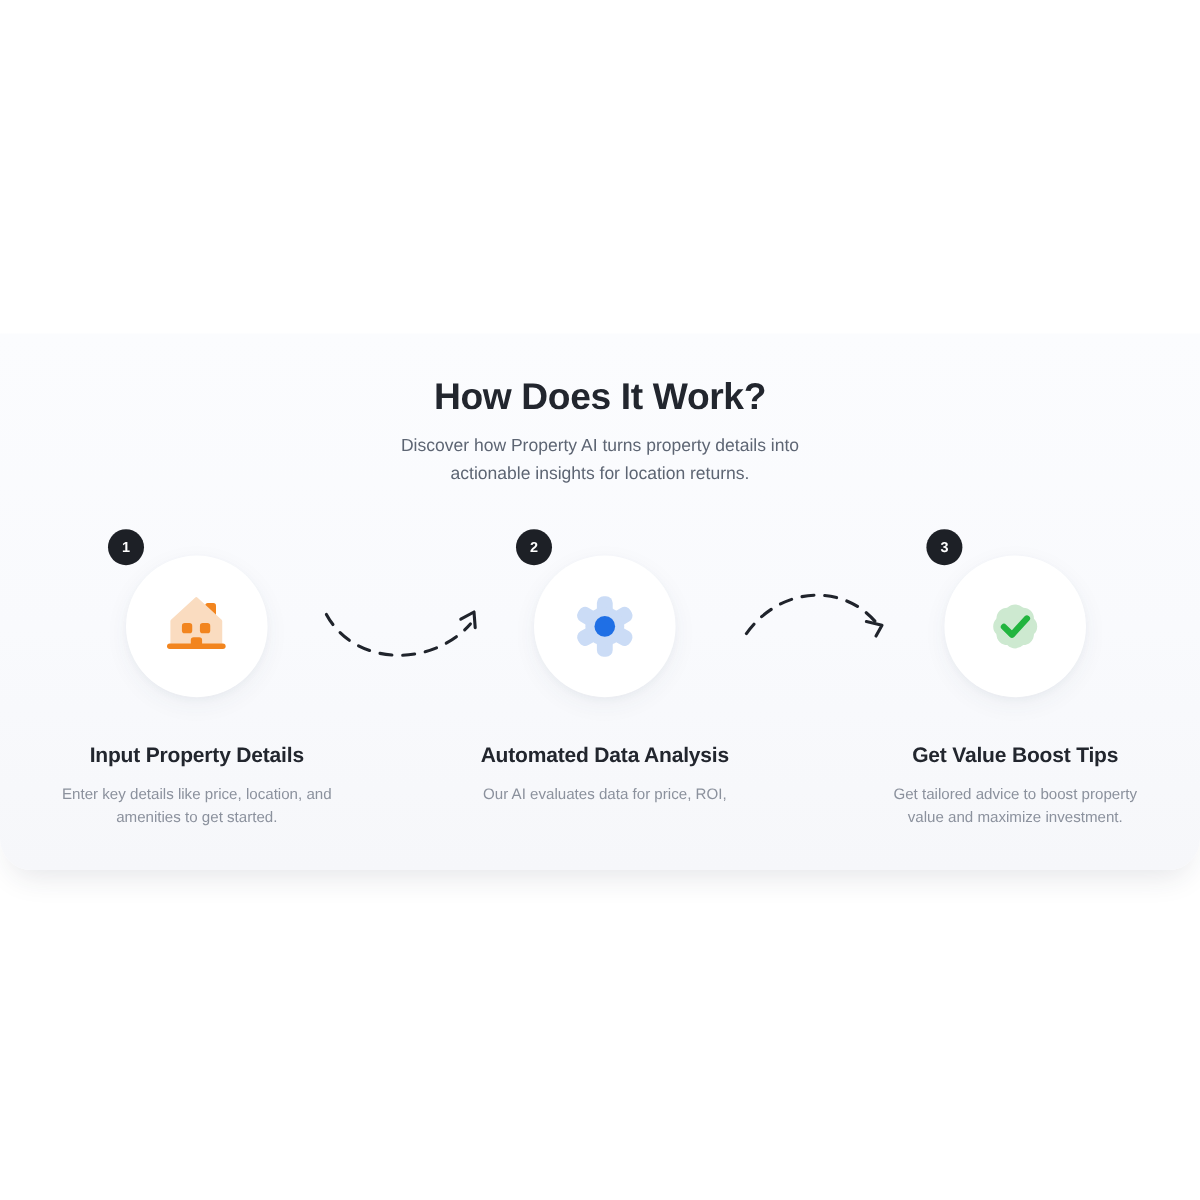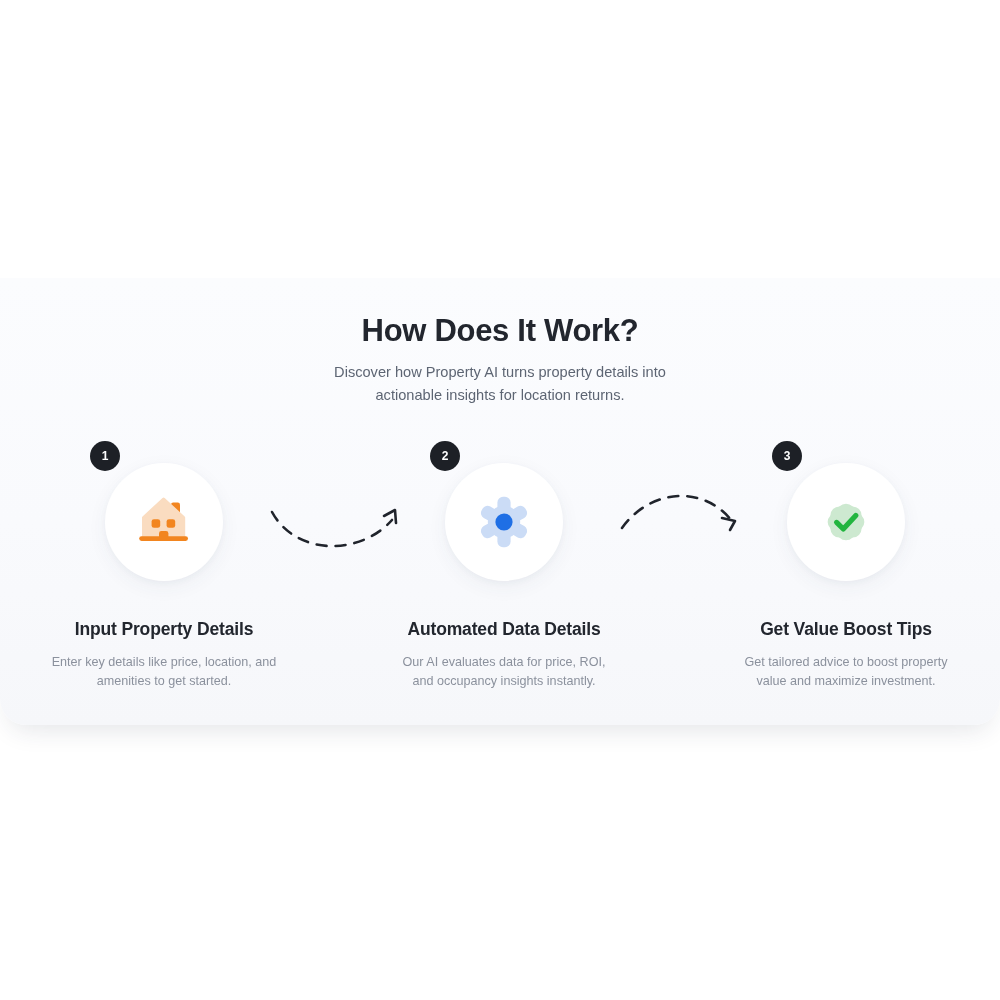--- a/index.html
+++ b/index.html
@@ -206,24 +206,23 @@
                   <rect x="-6.6" y="-25.2" width="13.2" height="16" rx="5.6" transform="rotate(240)"></rect>
                   <rect x="-6.6" y="-25.2" width="13.2" height="16" rx="5.6" transform="rotate(300)"></rect>
                   <circle cx="0" cy="0" r="16.2"></circle>
                 </g>
               </g>
               <circle cx="28" cy="28" r="8.6" fill="#1f6fe5"></circle>
             </svg>
           </span>
         </div>
       </div>
-      <div class="step-title">Automated Data Details</div>
+      <div class="step-title">Automated Data Analysis</div>
       <div class="step-desc">
         <span class="ln">Our AI evaluates data for price, ROI,</span>
-        <span class="ln">and occupancy insights instantly.</span>
       </div>
     </div>
 
     <div class="step step-3">
       <div class="circle-wrap">
         <div class="badge">3</div>
         <div class="circle">
           <span>
             <svg class="icon-svg" width="56" height="56" viewBox="0 0 56 56" xmlns="http://www.w3.org/2000/svg">
               <g fill="#cde9d0">

